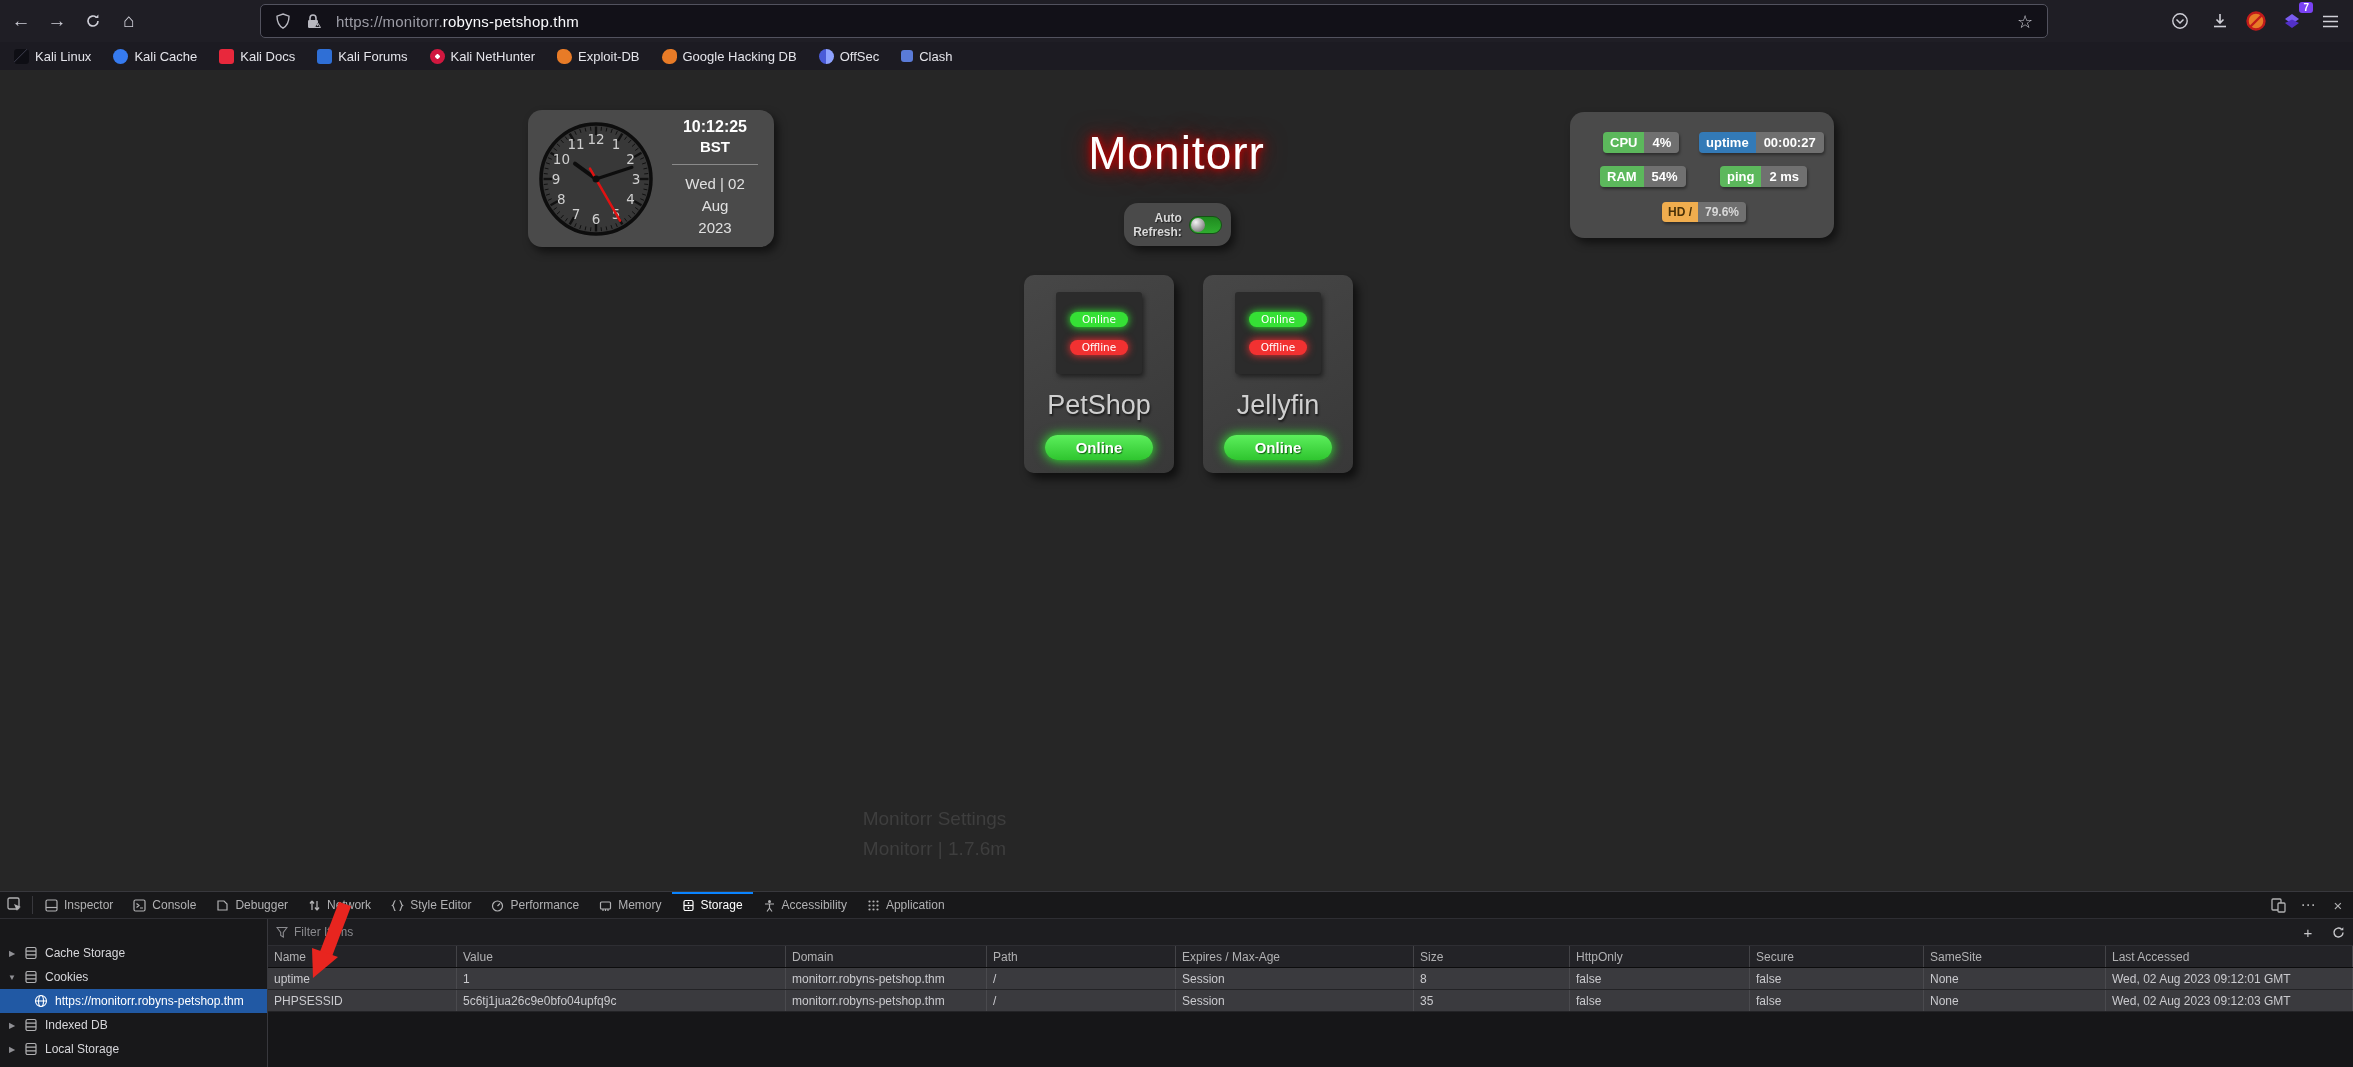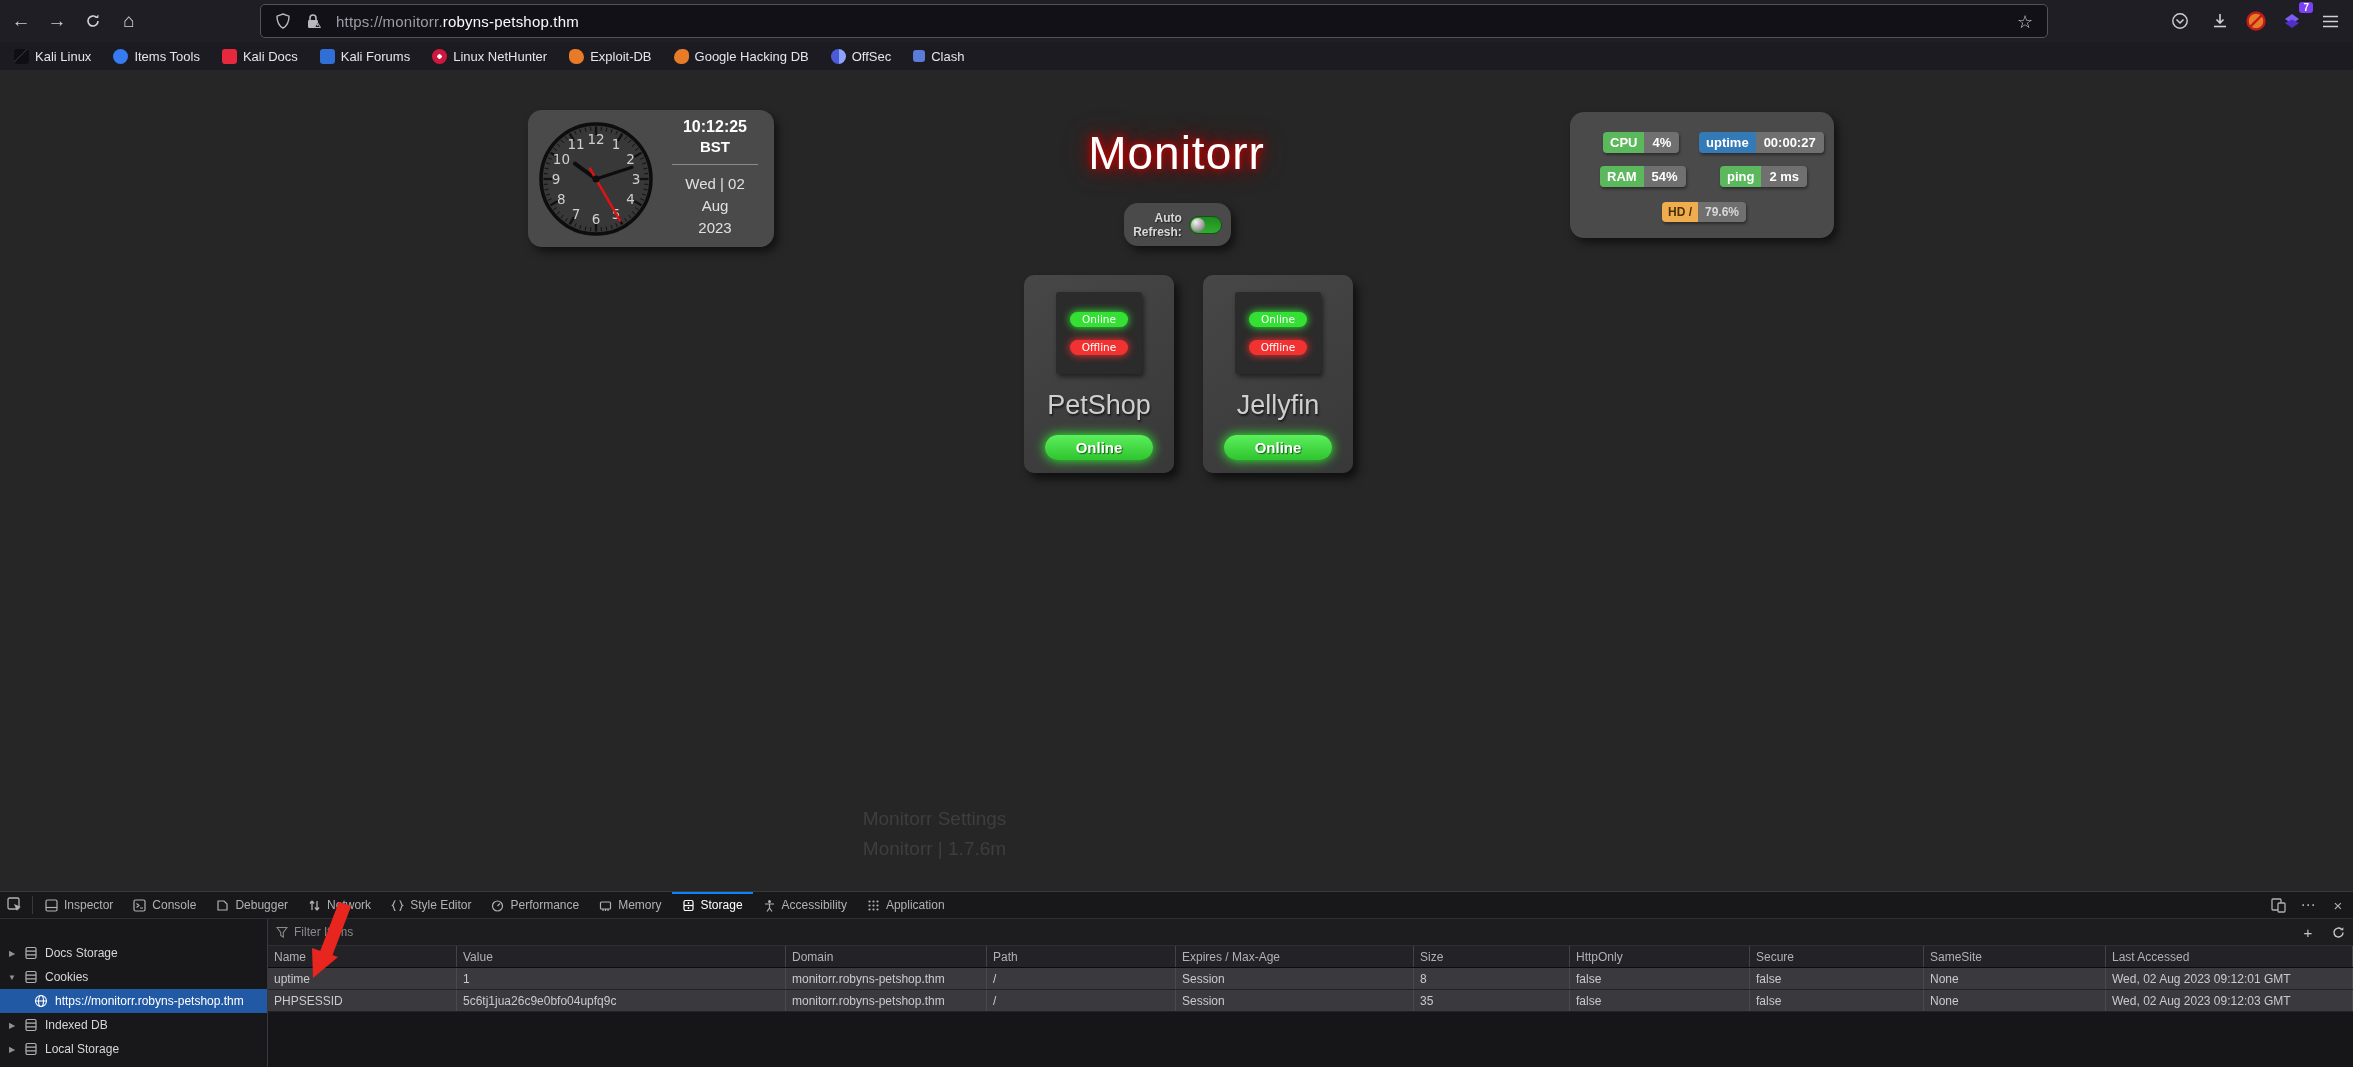--- a/index.html
+++ b/index.html
@@ -214,33 +214,33 @@
     </div>
   </div>
 
   <div id="bookmarks-bar">
     <div class="bm">
         <span class="fav fav-kali"></span>
         <span>Kali Linux</span>
       </div>
     <div class="bm">
         <span class="fav round fav-tools"></span>
-        <span>Items Tools</span>
+        <span>Kali Cache</span>
       </div>
     <div class="bm">
         <span class="fav fav-docs"></span>
         <span>Kali Docs</span>
       </div>
     <div class="bm">
         <span class="fav fav-forums"></span>
         <span>Kali Forums</span>
       </div>
     <div class="bm">
         <span class="fav round fav-nh"></span>
-        <span>Linux NetHunter</span>
+        <span>Kali NetHunter</span>
       </div>
     <div class="bm">
         <span class="fav fav-edb"></span>
         <span>Exploit-DB</span>
       </div>
     <div class="bm">
         <span class="fav fav-ghdb"></span>
         <span>Google Hacking DB</span>
       </div>
     <div class="bm">
@@ -512,21 +512,21 @@
   <div id="dt-body">
     <div id="dt-sidebar">
       <div class="sb-row">
         <span class="tri">▶</span>
         <span class="sb-ic">
             <svg width="14" height="14" viewBox="0 0 14 14">
               <rect x="2" y="1.5" width="10" height="11" rx="1.5" fill="none" stroke="#b1b1b3" stroke-width="1.2"></rect>
               <path d="M2 5.2h10M2 8.8h10" stroke="#b1b1b3" stroke-width="1.2"></path>
             </svg>
           </span>
-        <span>Docs Storage</span>
+        <span>Cache Storage</span>
       </div>
       <div class="sb-row">
         <span class="tri">▼</span>
         <span class="sb-ic">
             <svg width="14" height="14" viewBox="0 0 14 14">
               <rect x="2" y="1.5" width="10" height="11" rx="1.5" fill="none" stroke="#b1b1b3" stroke-width="1.2"></rect>
               <path d="M2 5.2h10M2 8.8h10" stroke="#b1b1b3" stroke-width="1.2"></path>
             </svg>
           </span>
         <span>Cookies</span>

